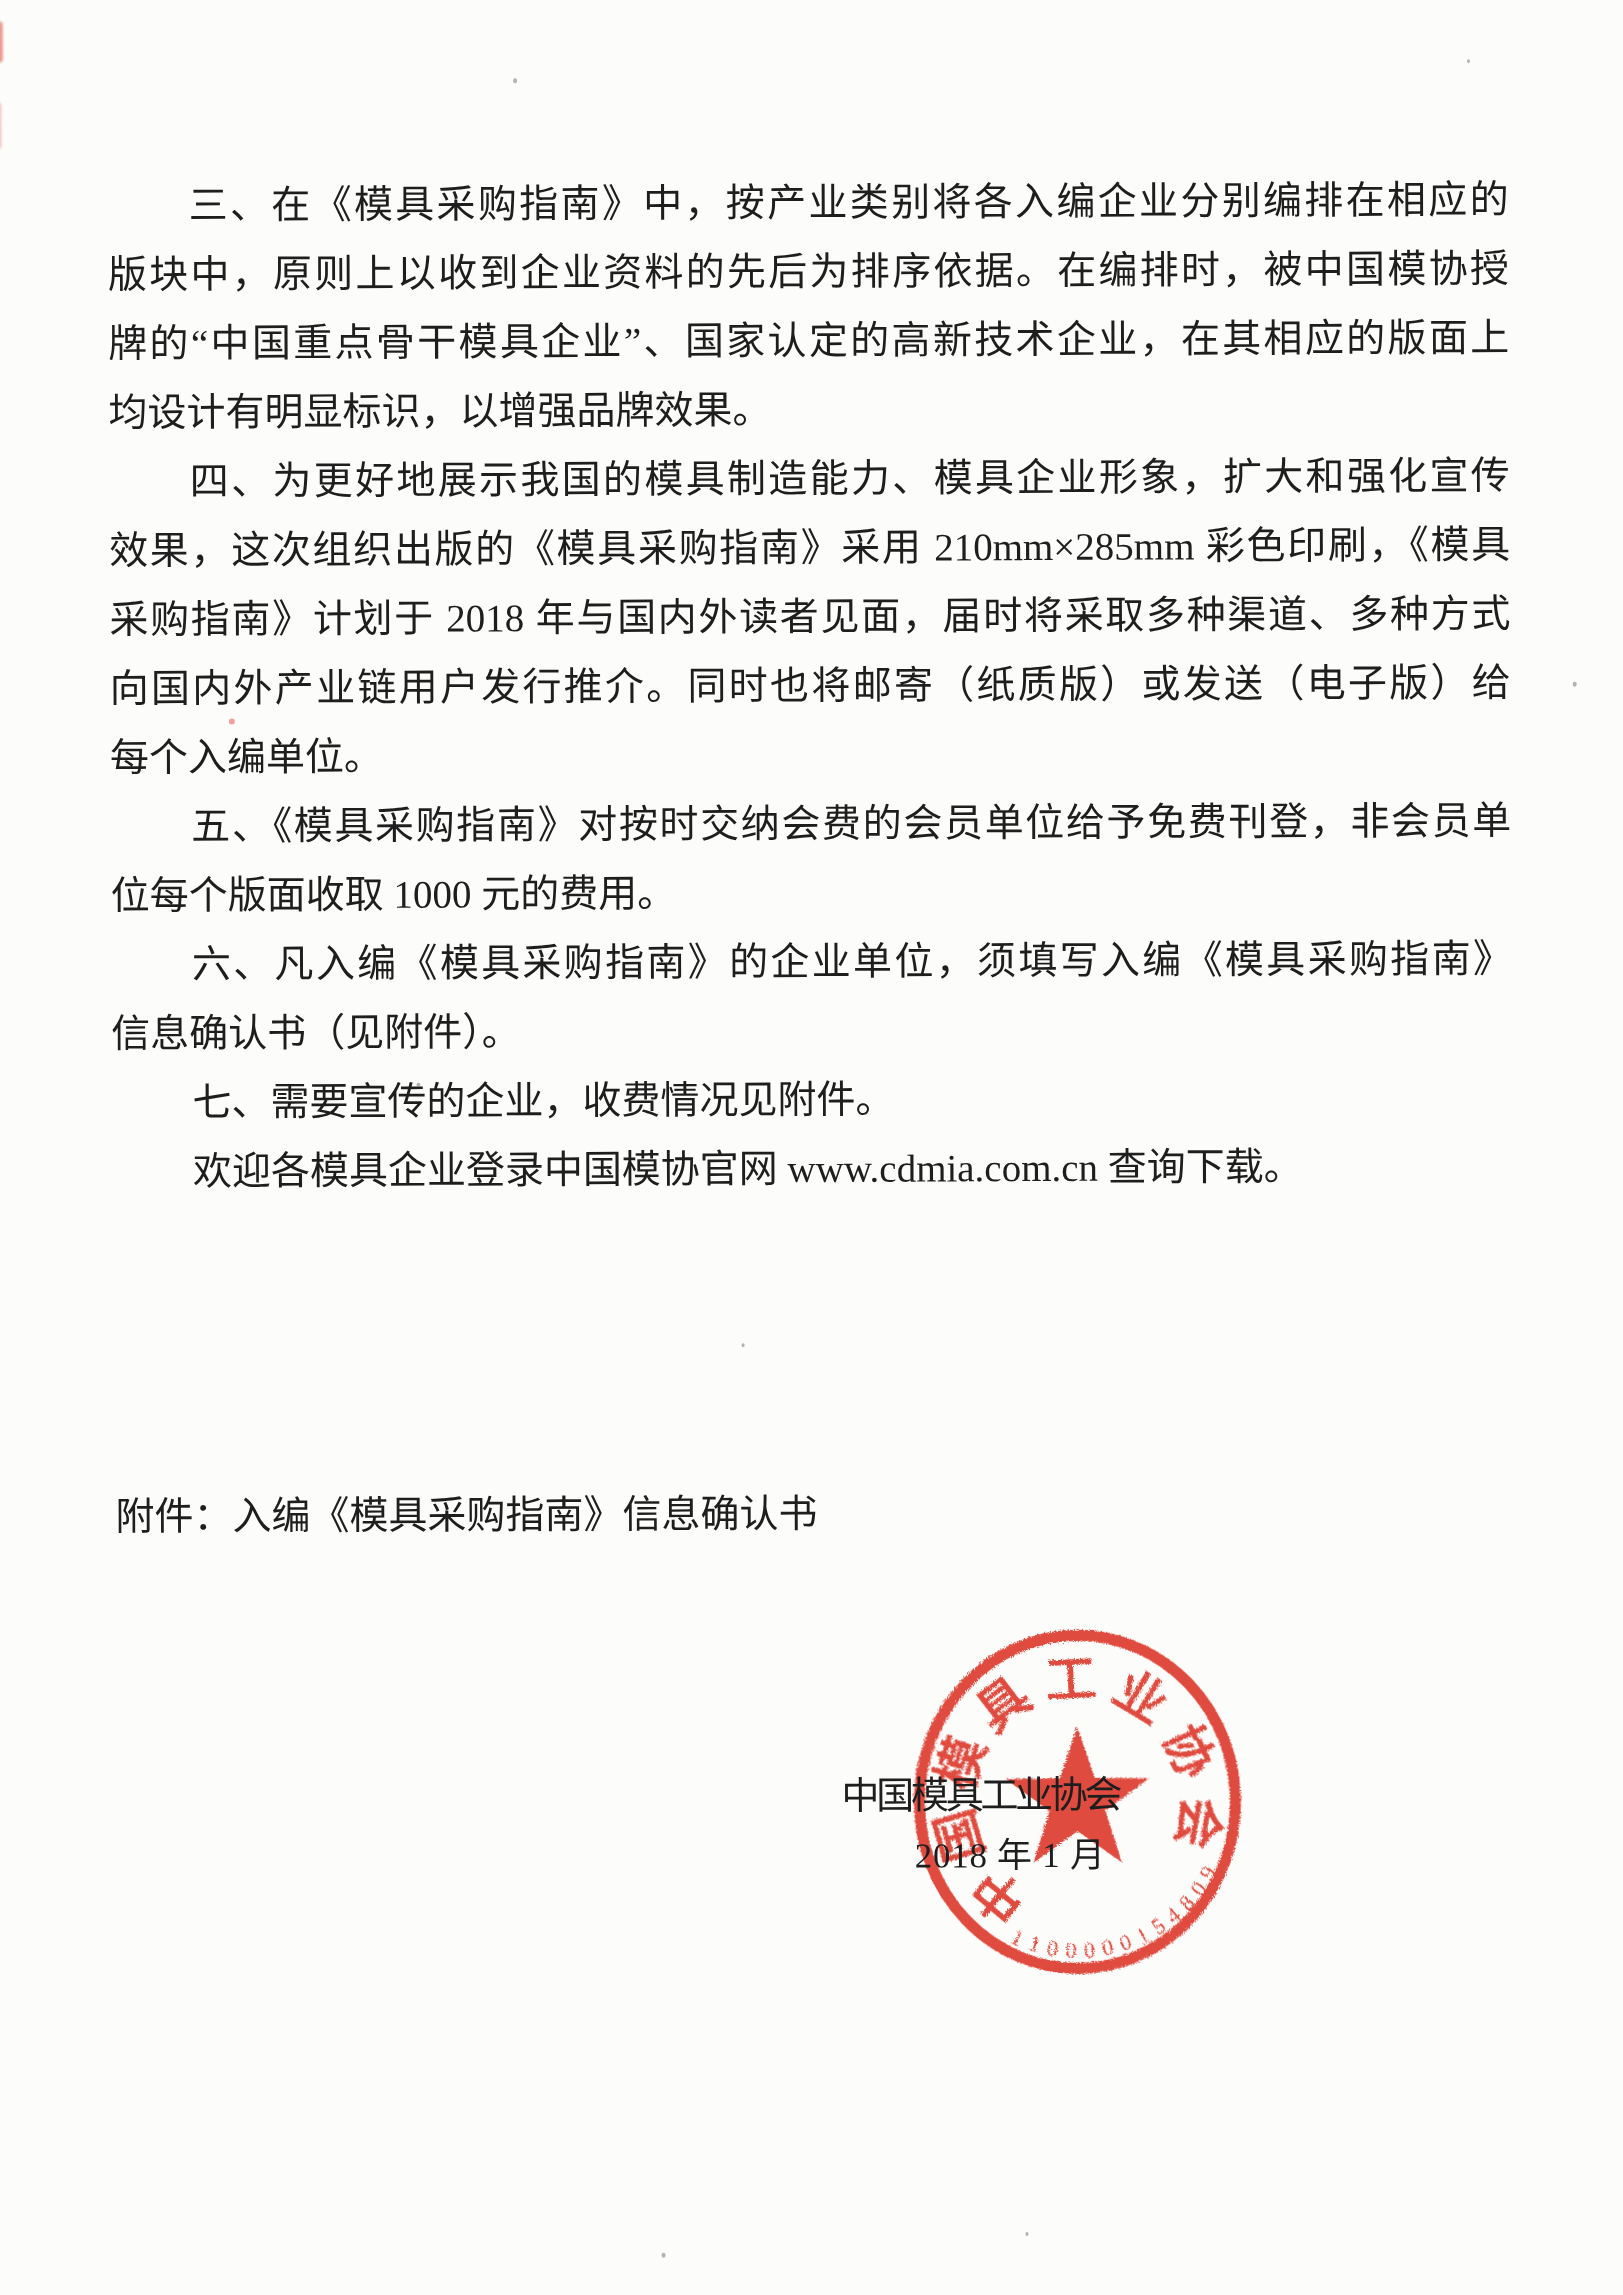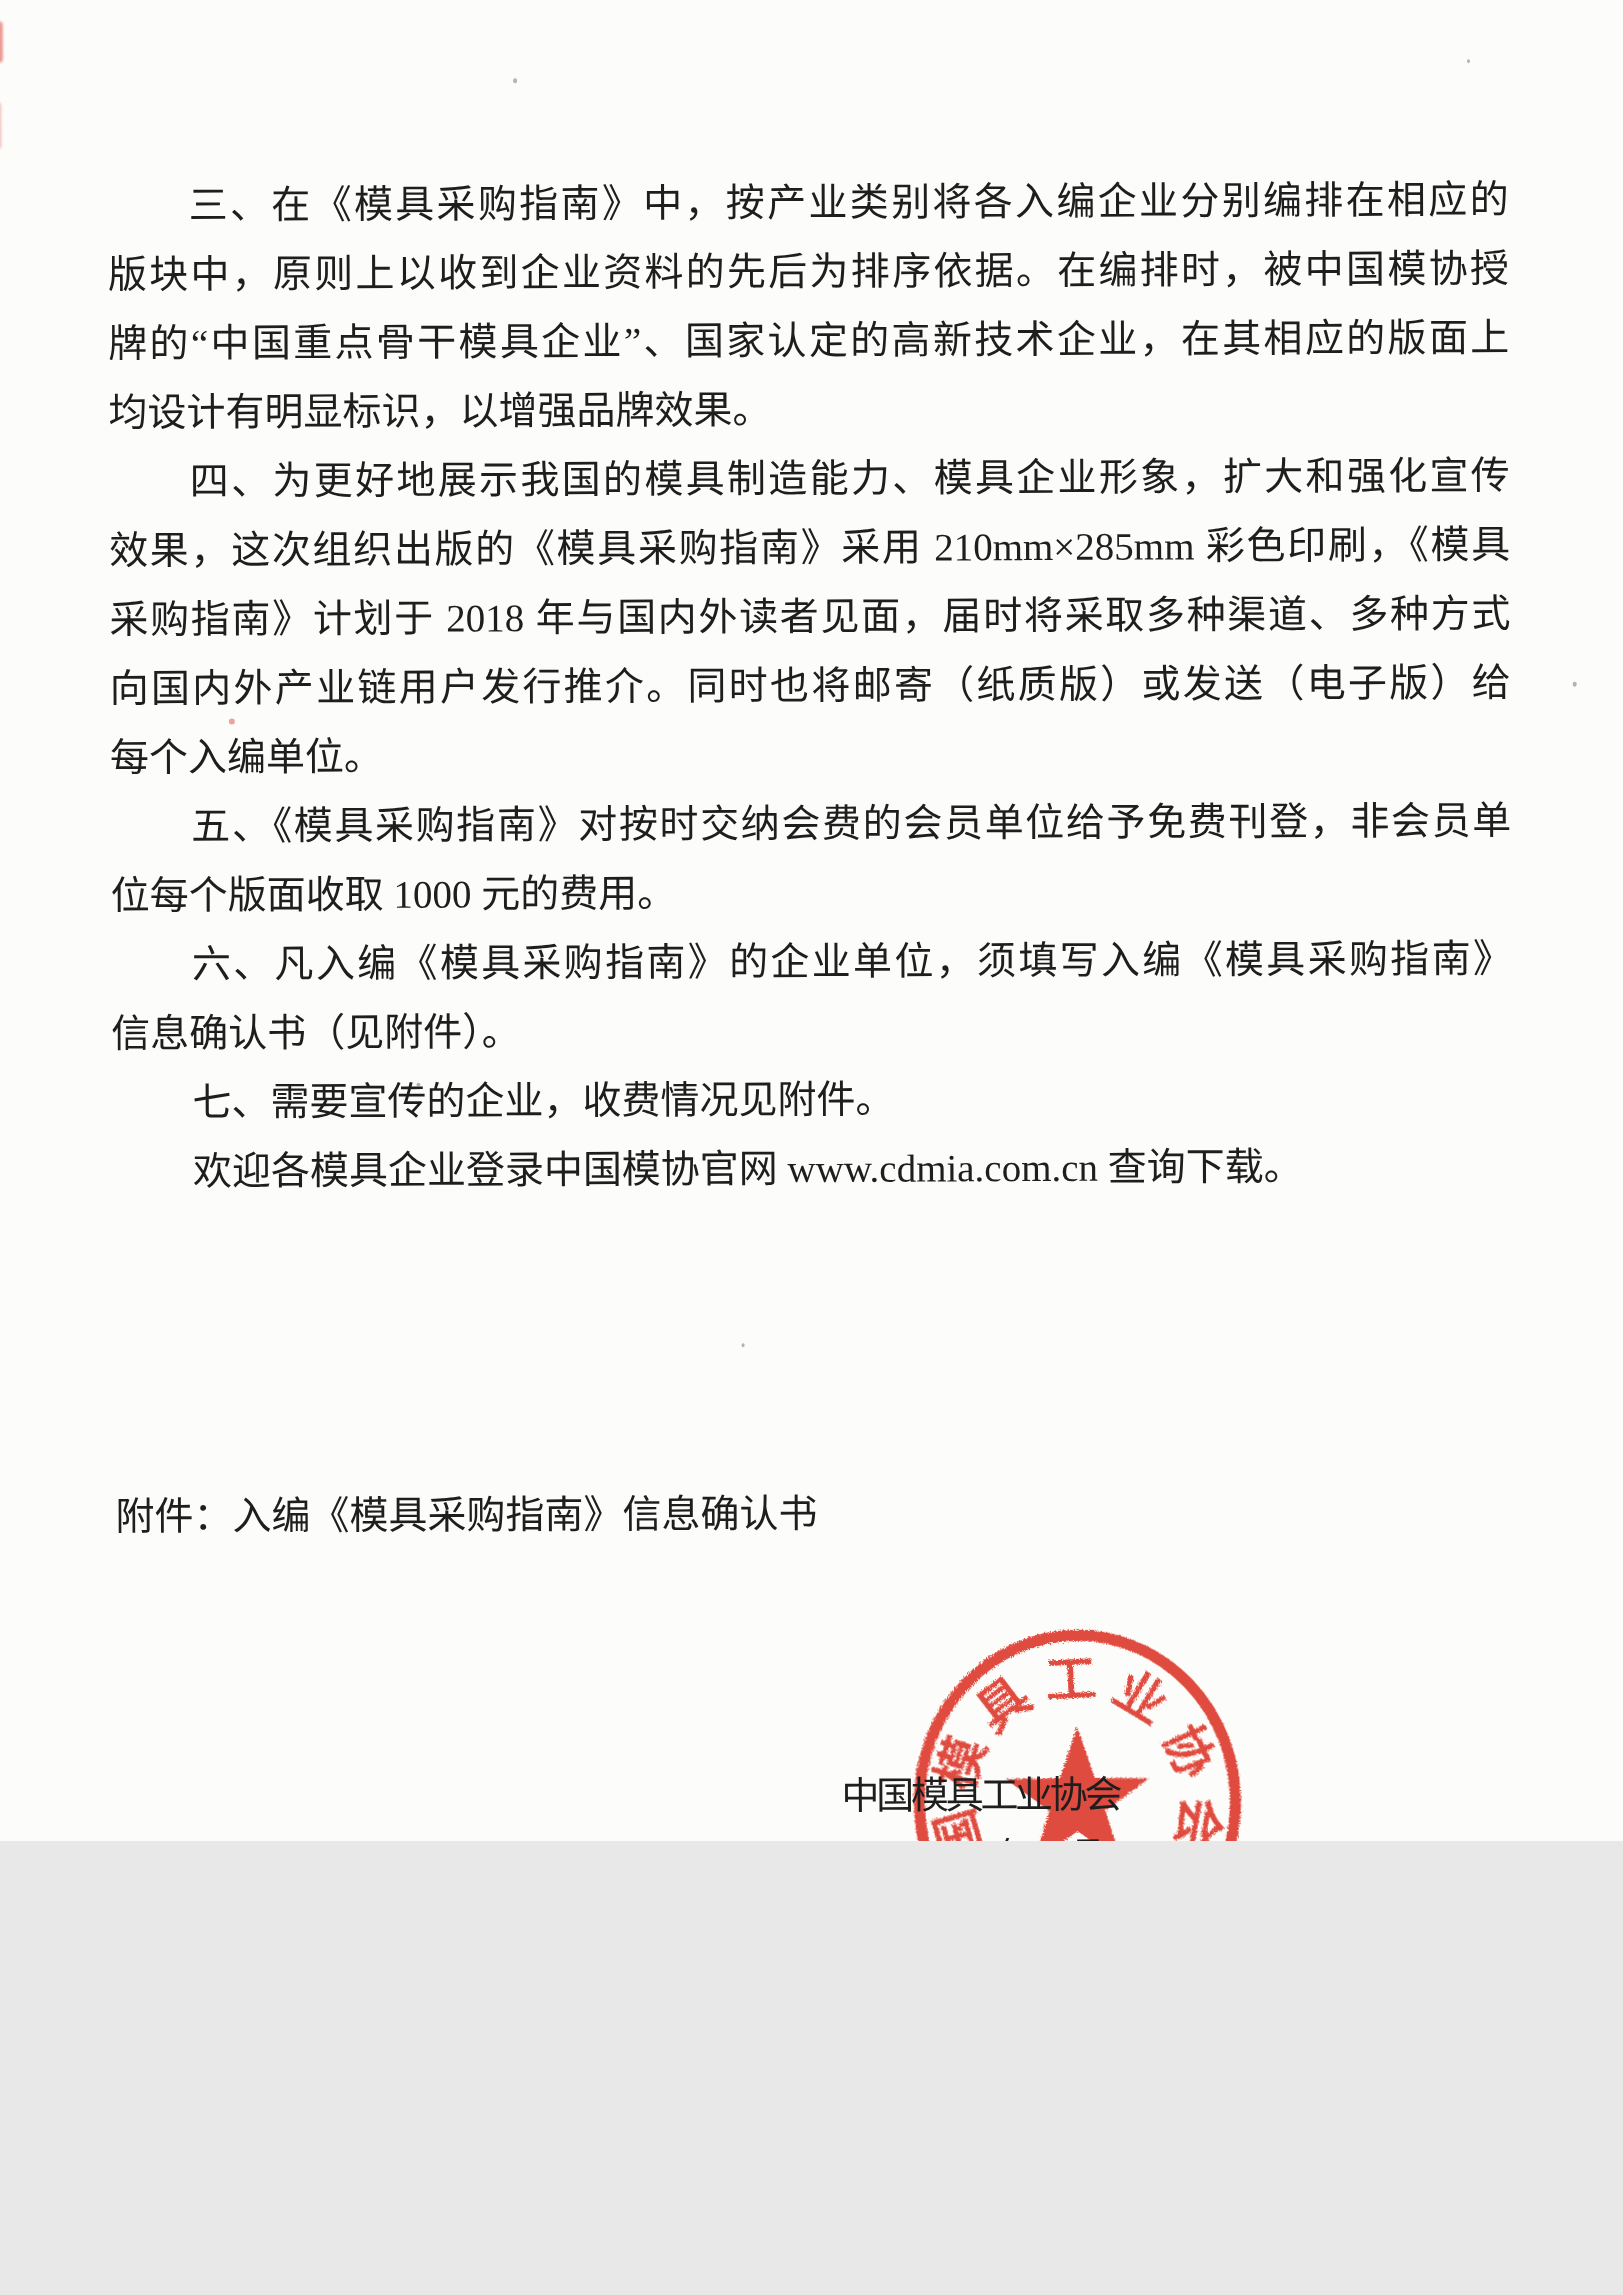--- a/index.html
+++ b/index.html
@@ -1,18 +1,18 @@
 <!DOCTYPE html>
 <html lang="zh-CN" style="--paper: #fcfcfa; --ink: #1e1e1e; --seal-red: #de3a2d;font-size:10.5px"><head>
 <meta charset="utf-8">
 <style>
   html,body{margin:0;padding:0;background:#e8e8e8;}
   .page{
     position:relative;
-    width:1623px;height:1841px;
+    width:1623px;height:2295px;
     background:var(--paper,#fcfcfa);
     overflow:hidden;
     font-family:"Liberation Serif","DejaVu Serif",serif;
     color:var(--ink,#1e1e1e);
   }
   .sheet{position:absolute;inset:0;transform:rotate(-0.25deg);transform-origin:812px 982px;}
 
   
   .body-text{
     position:absolute;left:111px;top:168px;width:1401px;

